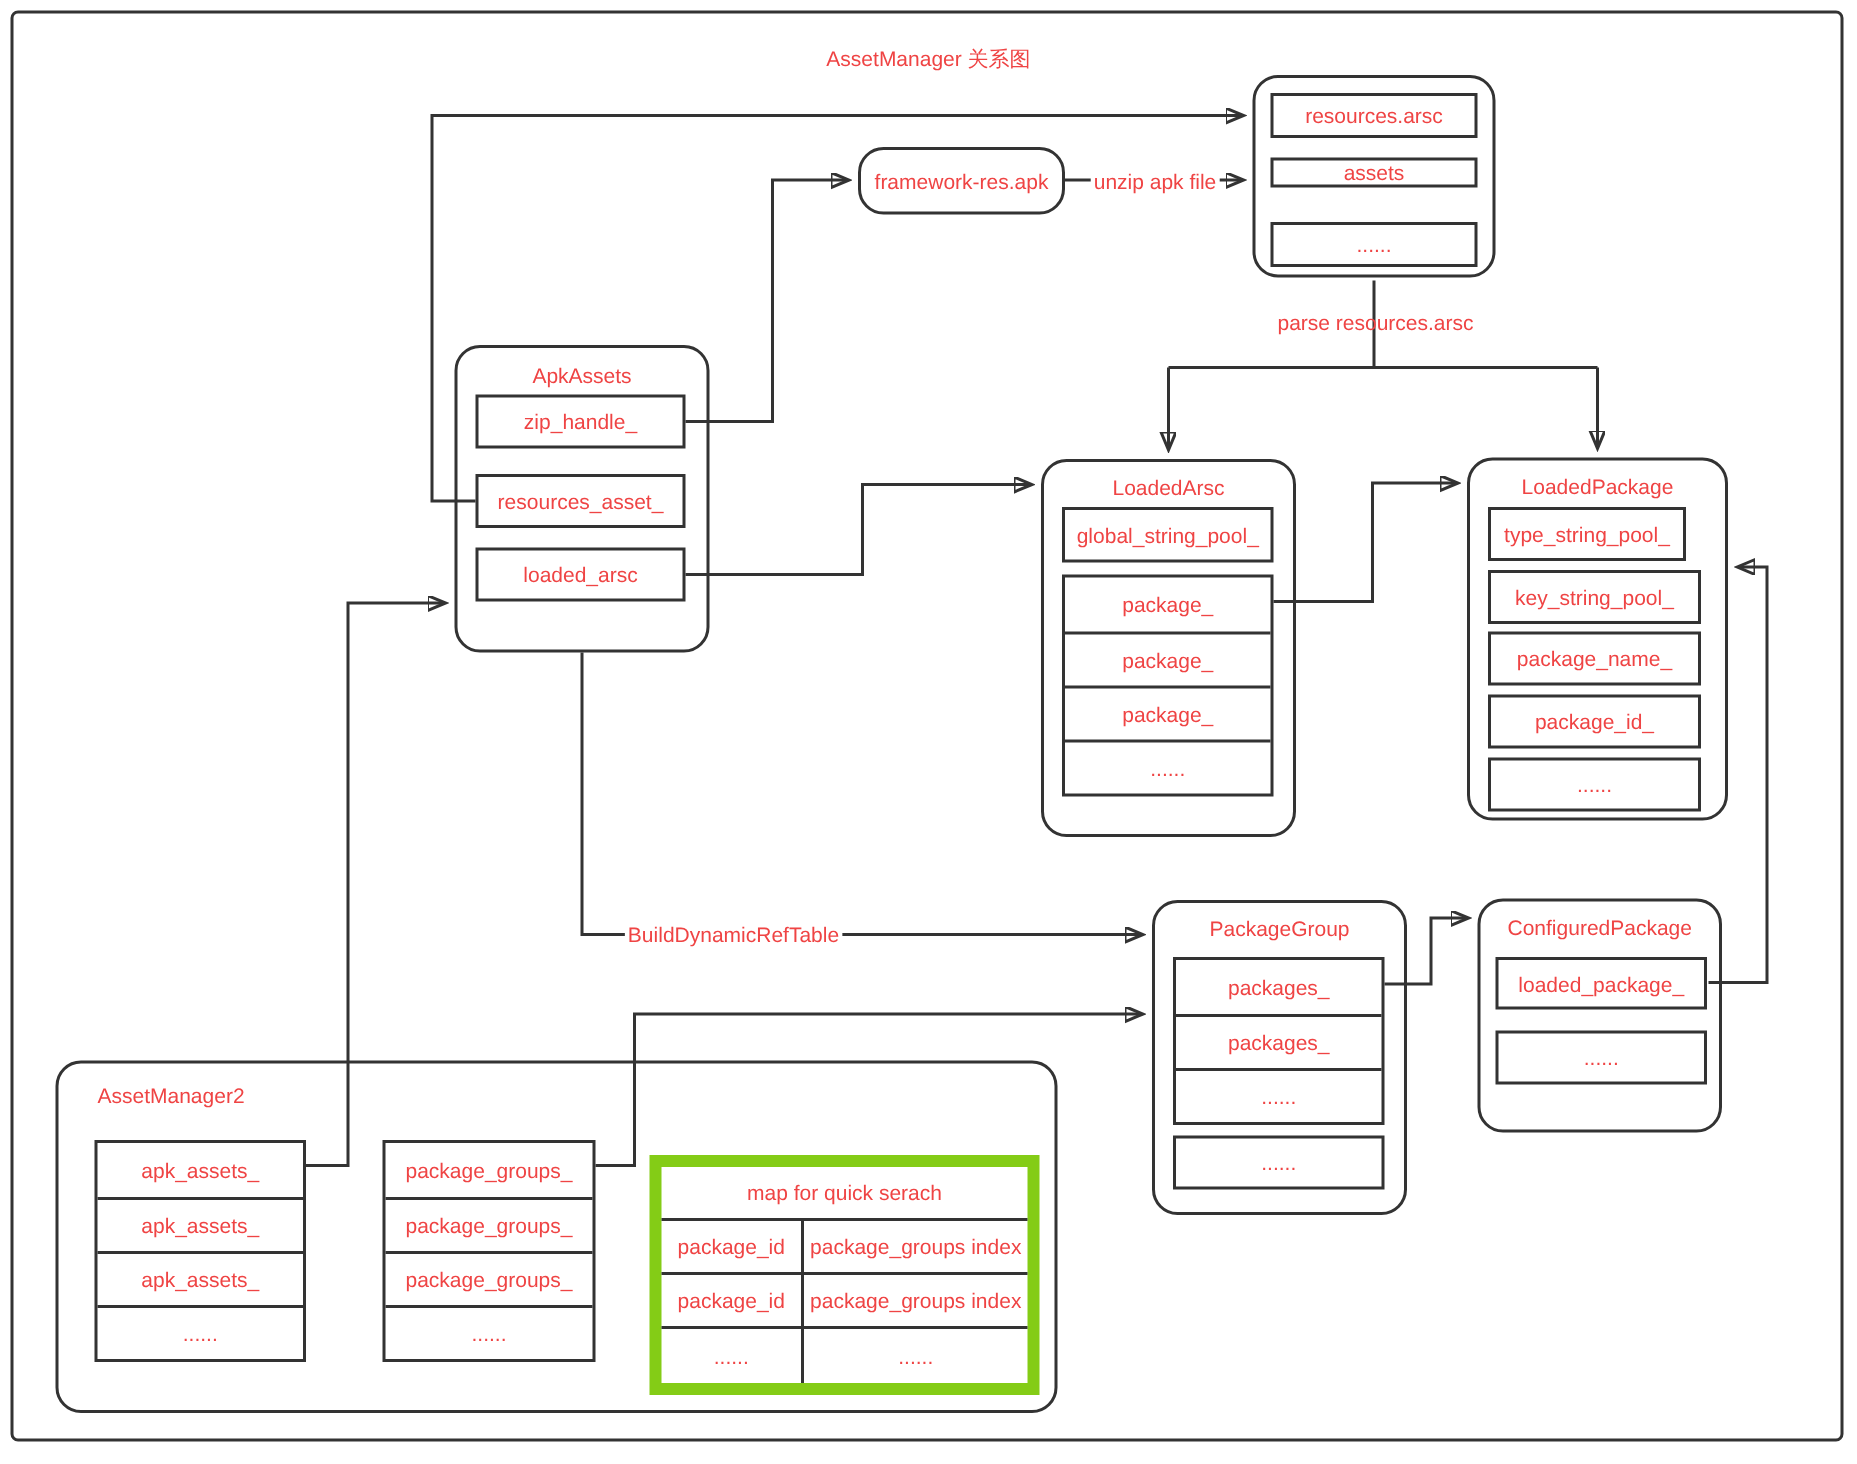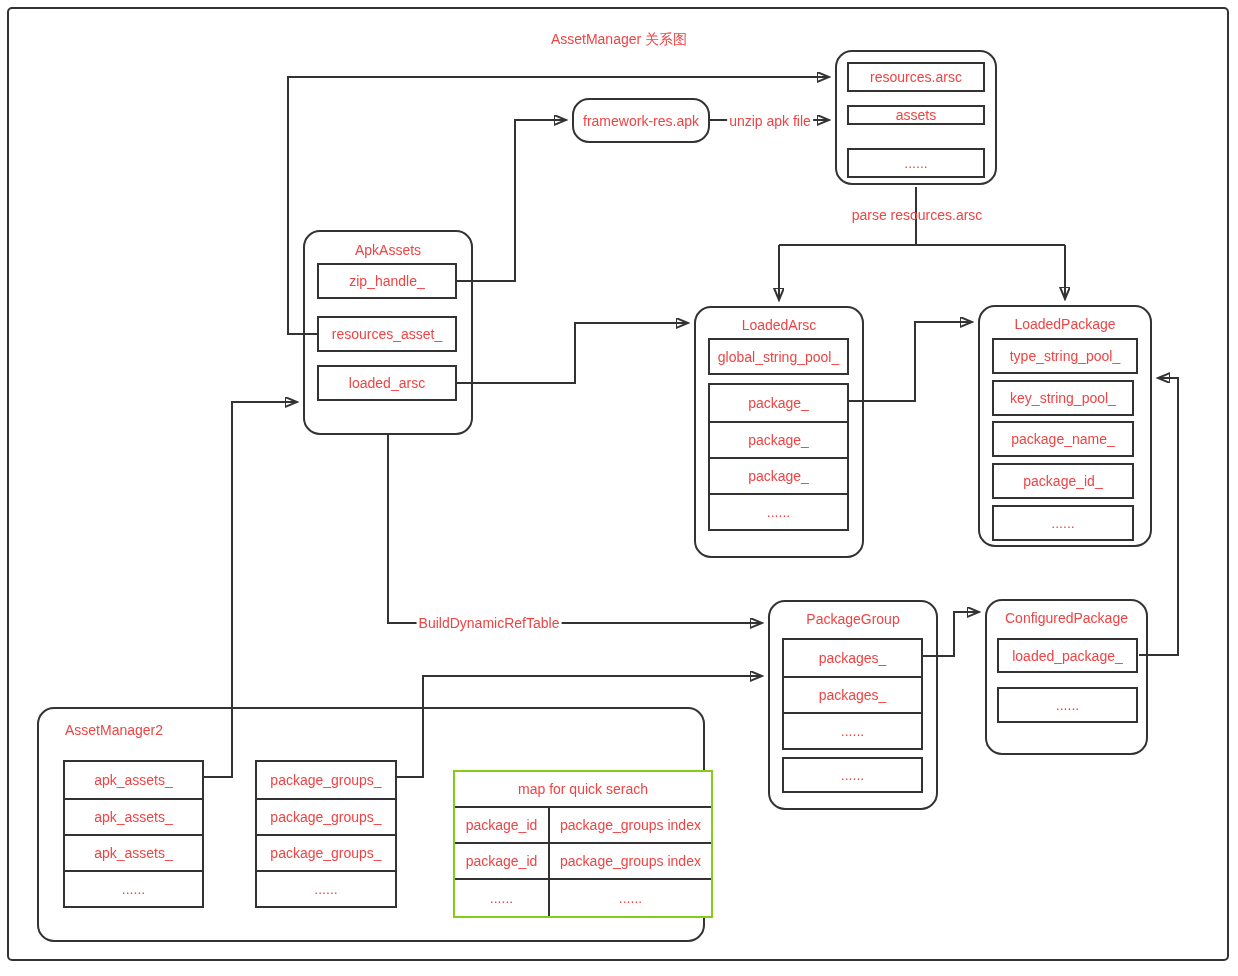--- a/index.html
+++ b/index.html
@@ -30,21 +30,21 @@
   }
   .stack {
     position:absolute; border:2px solid #333; box-sizing:border-box; background:#fff;
   }
   .srow {
     height:36px; display:flex; align-items:center; justify-content:center;
     font-size:14px; border-top:2px solid #333; box-sizing:border-box;
   }
   .srow:first-child { border-top:none; }
   .map-table {
-    position:absolute; border:2px solid #84cc16; box-sizing:border-box; background:#fff;margin-left:20px;
+    position:absolute; border:8px solid #84cc16; box-sizing:border-box; background:#fff;
   }
   .map-header {
     height:36px; display:flex; align-items:center; justify-content:center;
     font-size:14px; border-bottom:2px solid #333; box-sizing:border-box;
   }
   .map-row { display:flex; height:36px; border-bottom:2px solid #333; box-sizing:border-box; }
   .map-row:last-child { border-bottom:none; }
   .map-c1 {
     width:95px; border-right:2px solid #333; box-sizing:border-box;
     display:flex; align-items:center; justify-content:center; font-size:14px;
@@ -90,21 +90,21 @@
     <div class="stack" style="left:12px; top:75px; width:141px;">
       <div class="srow">package_</div>
       <div class="srow">package_</div>
       <div class="srow">package_</div>
       <div class="srow">......</div>
     </div>
   </div>
 
   <div class="box" style="left:978px; top:305px; width:174px; height:242px;">
     <div class="box-title" style="top:9px;">LoadedPackage</div>
-    <div class="row" style="left:12px; top:31px; width:146px; height:36px;">type_string_pool_</div>
+    <div class="row" style="left:12px; top:31px; width:132px; height:36px;">type_string_pool_</div>
     <div class="row" style="left:12px; top:73px; width:142px; height:36px;">key_string_pool_</div>
     <div class="row" style="left:12px; top:114px; width:142px; height:36px;">package_name_</div>
     <div class="row" style="left:12px; top:156px; width:142px; height:36px;">package_id_</div>
     <div class="row" style="left:12px; top:198px; width:142px; height:36px;">......</div>
   </div>
 
   <div class="box" style="left:768px; top:600px; width:170px; height:210px;">
     <div class="box-title" style="top:9px;">PackageGroup</div>
     <div class="stack" style="left:12px; top:36px; width:141px;">
       <div class="srow">packages_</div>

